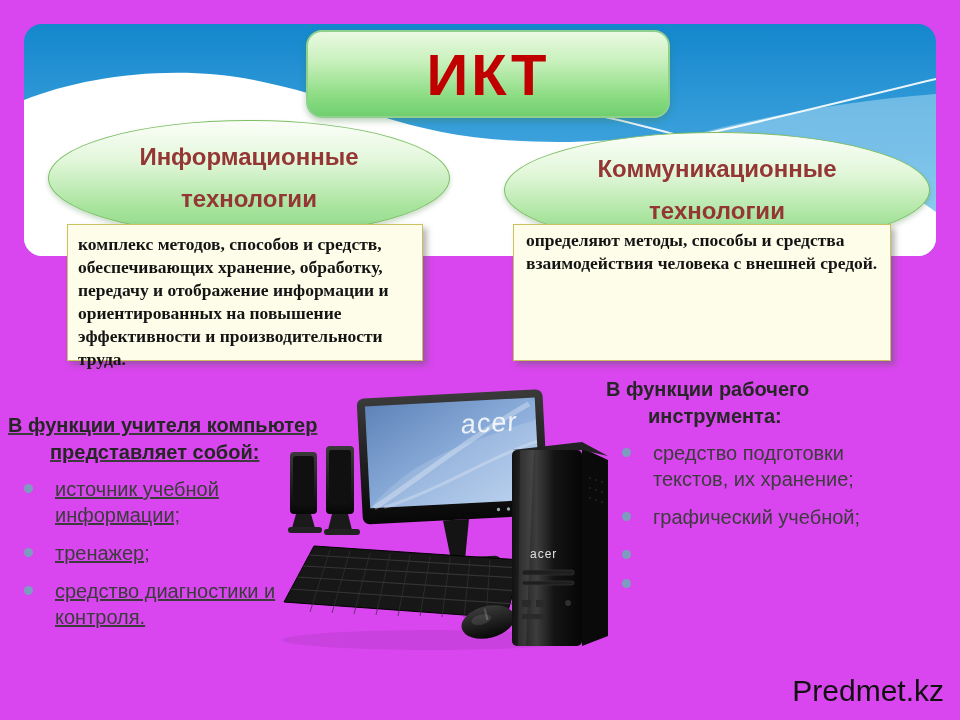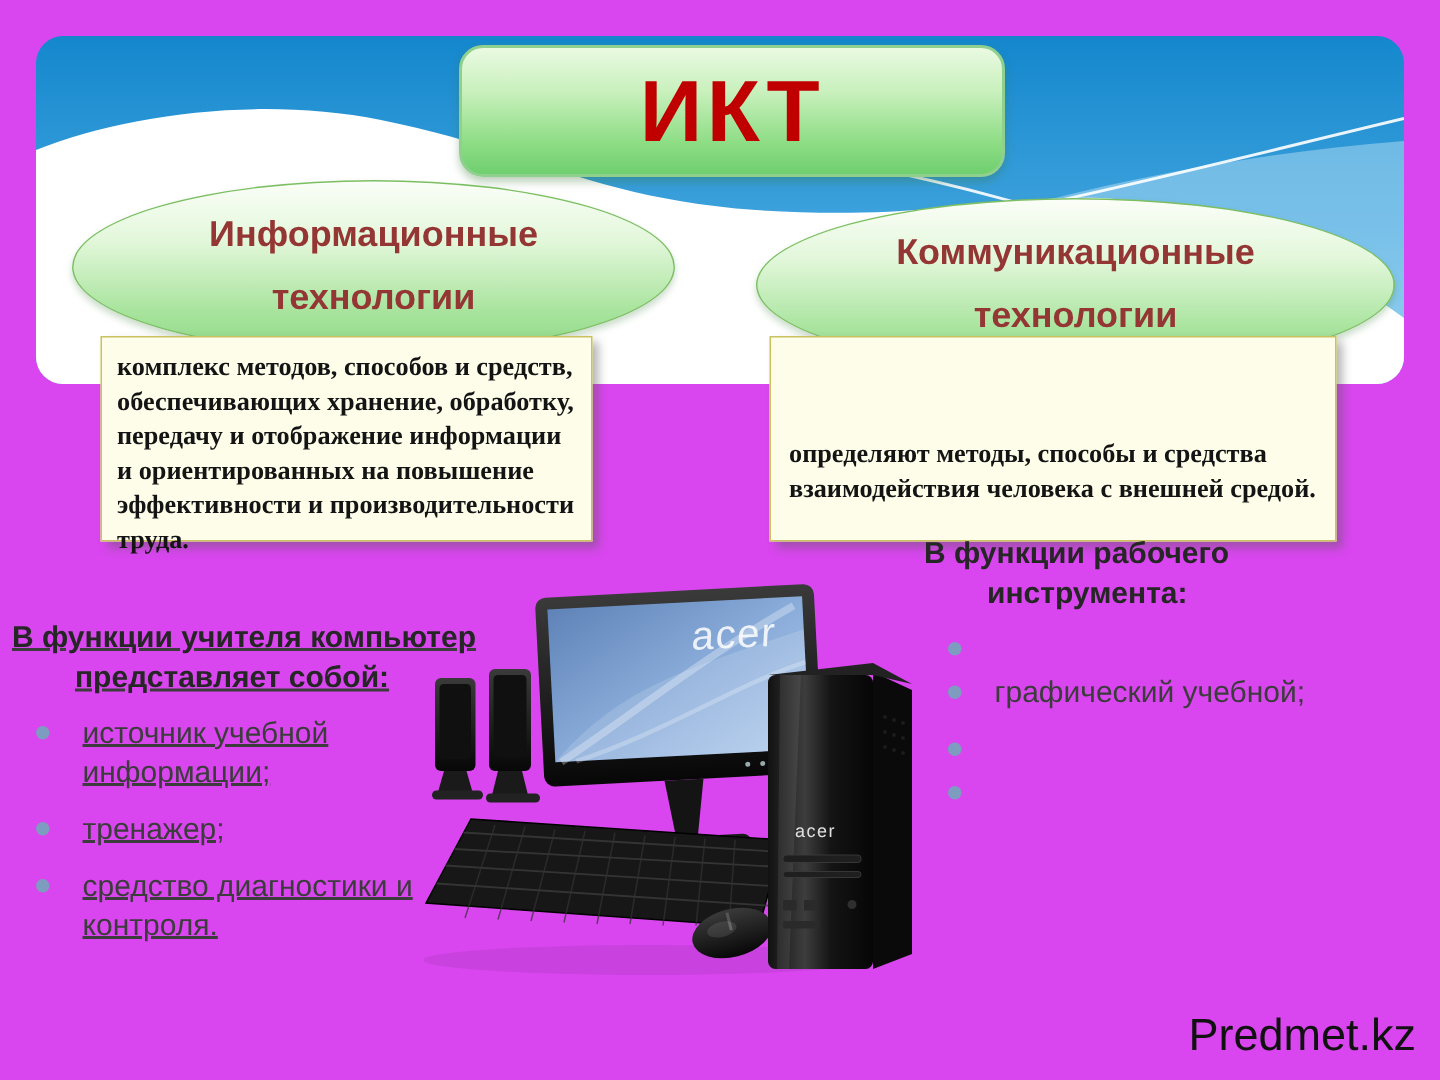--- a/index.html
+++ b/index.html
@@ -23,34 +23,34 @@
     border:1.5px solid #7cbf63;box-shadow:0 3px 5px rgba(80,140,80,.3);
     display:flex;align-items:center;justify-content:center;text-align:center;}
   .ellipse .lbl{font-size:24px;font-weight:600;color:#943634;line-height:1.75;width:300px;}
   .ell-left{left:48px;top:120px;width:400px;height:114px;}
   .ell-right{left:504px;top:132px;width:424px;height:114px;}
 
   
   .desc{background:#fdfdea;border:1.5px solid #c9c25f;box-shadow:4px 4px 6px rgba(90,90,90,.45);
     font-family:"Liberation Serif","DejaVu Serif",serif;font-weight:bold;color:#141414;
     font-size:17.5px;line-height:1.32;box-sizing:border-box;}
-  .desc-left{left:67px;top:224px;width:328px;height:137px;padding:8px 10px;}
-  .desc-right{left:513px;top:224px;width:378px;height:137px;padding:23px 12px;
-    display:flex;align-items:flex-end;}
+  .desc-left{left:67px;top:224px;width:356px;height:137px;padding:8px 10px;}
+  .desc-right{left:513px;top:224px;width:378px;height:137px;padding:4px 12px;
+    display:flex;align-items:flex-start;}
 
   
   .list{color:#3c3c3c;font-size:20px;}
   .list .hd{font-weight:bold;color:#262626;line-height:27px;
     padding-left:42px;text-indent:-42px;margin:0 0 10px 0;}
   .li{display:flex;margin-bottom:12px;}
   .li .dot{width:9px;height:9px;border-radius:50%;background:#7d9cc0;
     margin:8px 0 0 16px;flex:0 0 auto;}
   .li .tx{margin-left:22px;line-height:26px;}
   .list-left{left:8px;top:412px;width:330px;text-decoration:underline;}
-  .list-right{left:606px;top:356px;width:308px;margin-left:10px;}
+  .list-right{left:606px;top:376px;width:308px;}
 
   
   .pc{left:282px;top:388px;width:334px;height:268px;}
 
   
   .watermark{right:16px;bottom:12px;font-size:30px;color:#111;}
 </style>
 </head>
 <body>
 
@@ -107,20 +107,21 @@
     <div class="li">
       <span class="dot"></span>
       <span class="tx">средство диагностики и контроля.</span>
     </div>
   </div>
 
   <div class="abs list list-right">
     <p class="hd">В функции рабочего инструмента:</p>
     <div class="li">
       <span class="dot"></span>
+      <span class="tx">средство подготовки текстов, их хранение;</span>
     </div>
     <div class="li">
       <span class="dot"></span>
       <span class="tx">графический учебной;</span>
     </div>
     <div class="li">
       <span class="dot"></span>
     </div>
     <div class="li">
       <span class="dot"></span>

